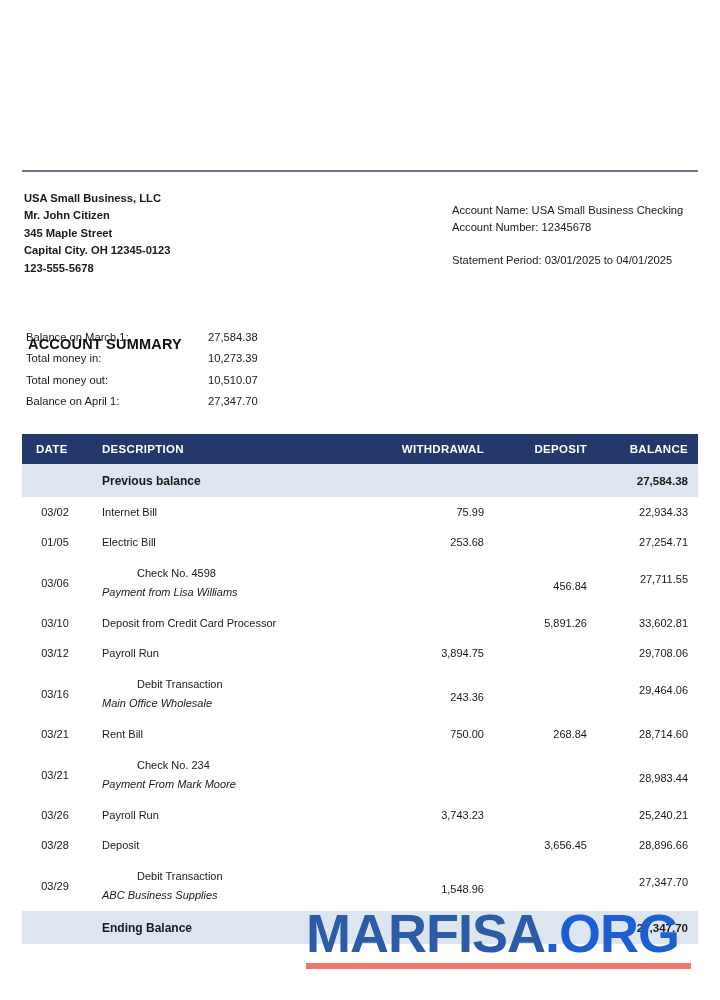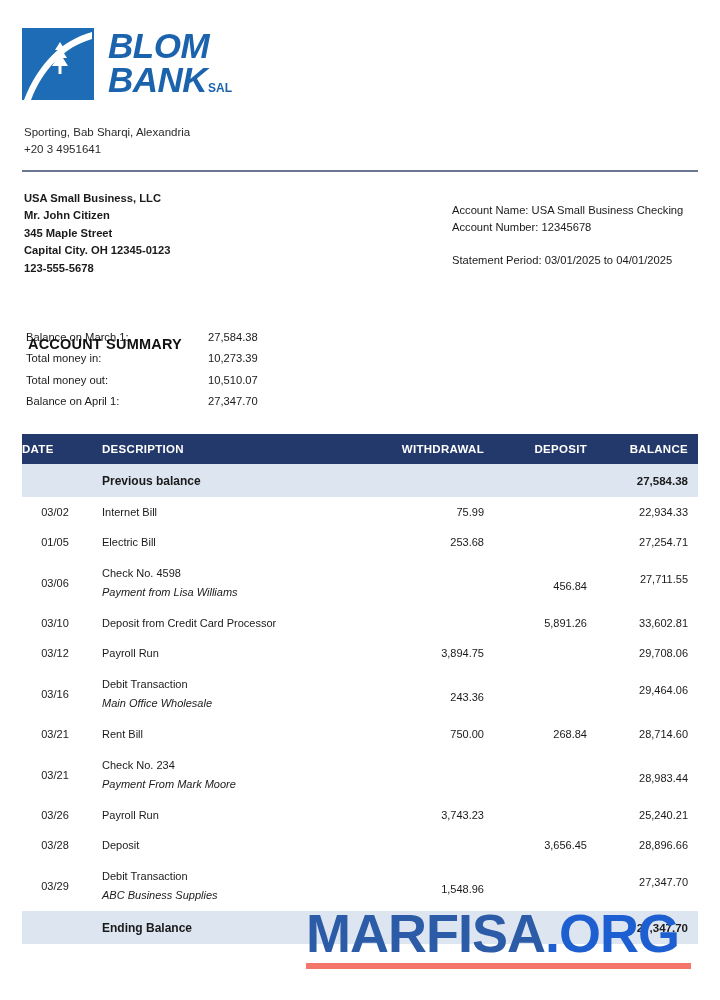--- a/index.html
+++ b/index.html
@@ -128,21 +128,21 @@
   .txn th {
     background: #23396b;
     color: #ffffff;
     font-size: 11.5px;
     font-weight: bold;
     letter-spacing: 0.3px;
     padding: 9px 0 9px 0;
     text-align: left;
     vertical-align: middle;
   }
-  .txn th.c-date   { width: 66px;  padding-left: 0; }
+  .txn th.c-date   { width: 66px;  padding-left: 14px; }
   .txn th.c-desc   { width: 278px; padding-left: 14px; }
   .txn th.c-wd     { width: 124px; text-align: right; padding-right: 6px; }
   .txn th.c-dep    { width: 103px; text-align: right; padding-right: 6px; }
   .txn th.c-bal    { width: 105px; text-align: right; padding-right: 10px; }
 
   .txn td {
     vertical-align: middle;
     color: #1a1a1a;
     background: #ffffff;
   }
@@ -155,21 +155,21 @@
   .row-double td { height: 51px; }
 
   .row-band td {
     background: #dde5f0;
     height: 33px;
     font-weight: bold;
   }
   .row-band td.c-desc { font-size: 12px; }
   .row-band td.c-bal  { font-size: 11.5px; }
 
-  .desc-main { display: block; line-height: 1.3; }
+  .desc-main { display: block; line-height: 1.3; margin-left: 35px; }
   .desc-sub  { display: block; font-style: italic; line-height: 1.3; margin-top: 4px; }
 
   .cell-top { vertical-align: top; padding-top: 7px; }
   .cell-bot { vertical-align: bottom; padding-bottom: 8px; }
 
   
   .watermark {
     position: absolute;
     left: 306px; top: 906px;
     width: 400px;
@@ -189,39 +189,21 @@
     width: 385px;
     height: 6px;
     background: #f4766a;
   }
 </style>
 </head>
 <body>
 
 <div class="page">
 
-  <div class="header">
-    <div class="logo-row">
-      <div class="logo-mark">
-        <svg width="72" height="72" viewBox="0 0 72 72" aria-hidden="true">
-          <path d="M2 72 C 16 36, 40 12, 70 4 L 70 11 C 42 19, 21 41, 9 72 Z" fill="#ffffff"></path>
-          <path d="M38 14 L 33 22 L 36 22 L 31 30 L 35 30 L 30 38 L 36.5 38 L 36.5 46 L 39.5 46 L 39.5 38 L 46 38 L 41 30 L 45 30 L 40 22 L 43 22 Z" fill="#ffffff"></path>
-        </svg>
-      </div>
-      <div class="wordmark">
-        <span class="wm-line">BLOM</span>
-        <span class="wm-line wm-line-2"><span>BANK</span><span class="wm-sal">SAL</span></span>
-      </div>
-    </div>
-  </div>
-
-  <div class="bank-address">
-    <div>Sporting, Bab Sharqi, Alexandria</div>
-    <div>+20 3 4951641</div>
-  </div>
+
 
   <div class="rule"></div>
 
   <div class="customer">
     <div>USA Small Business, LLC</div>
     <div>Mr. John Citizen</div>
     <div>345 Maple Street</div>
     <div>Capital City. OH 12345-0123</div>
     <div>123-555-5678</div>
   </div>

